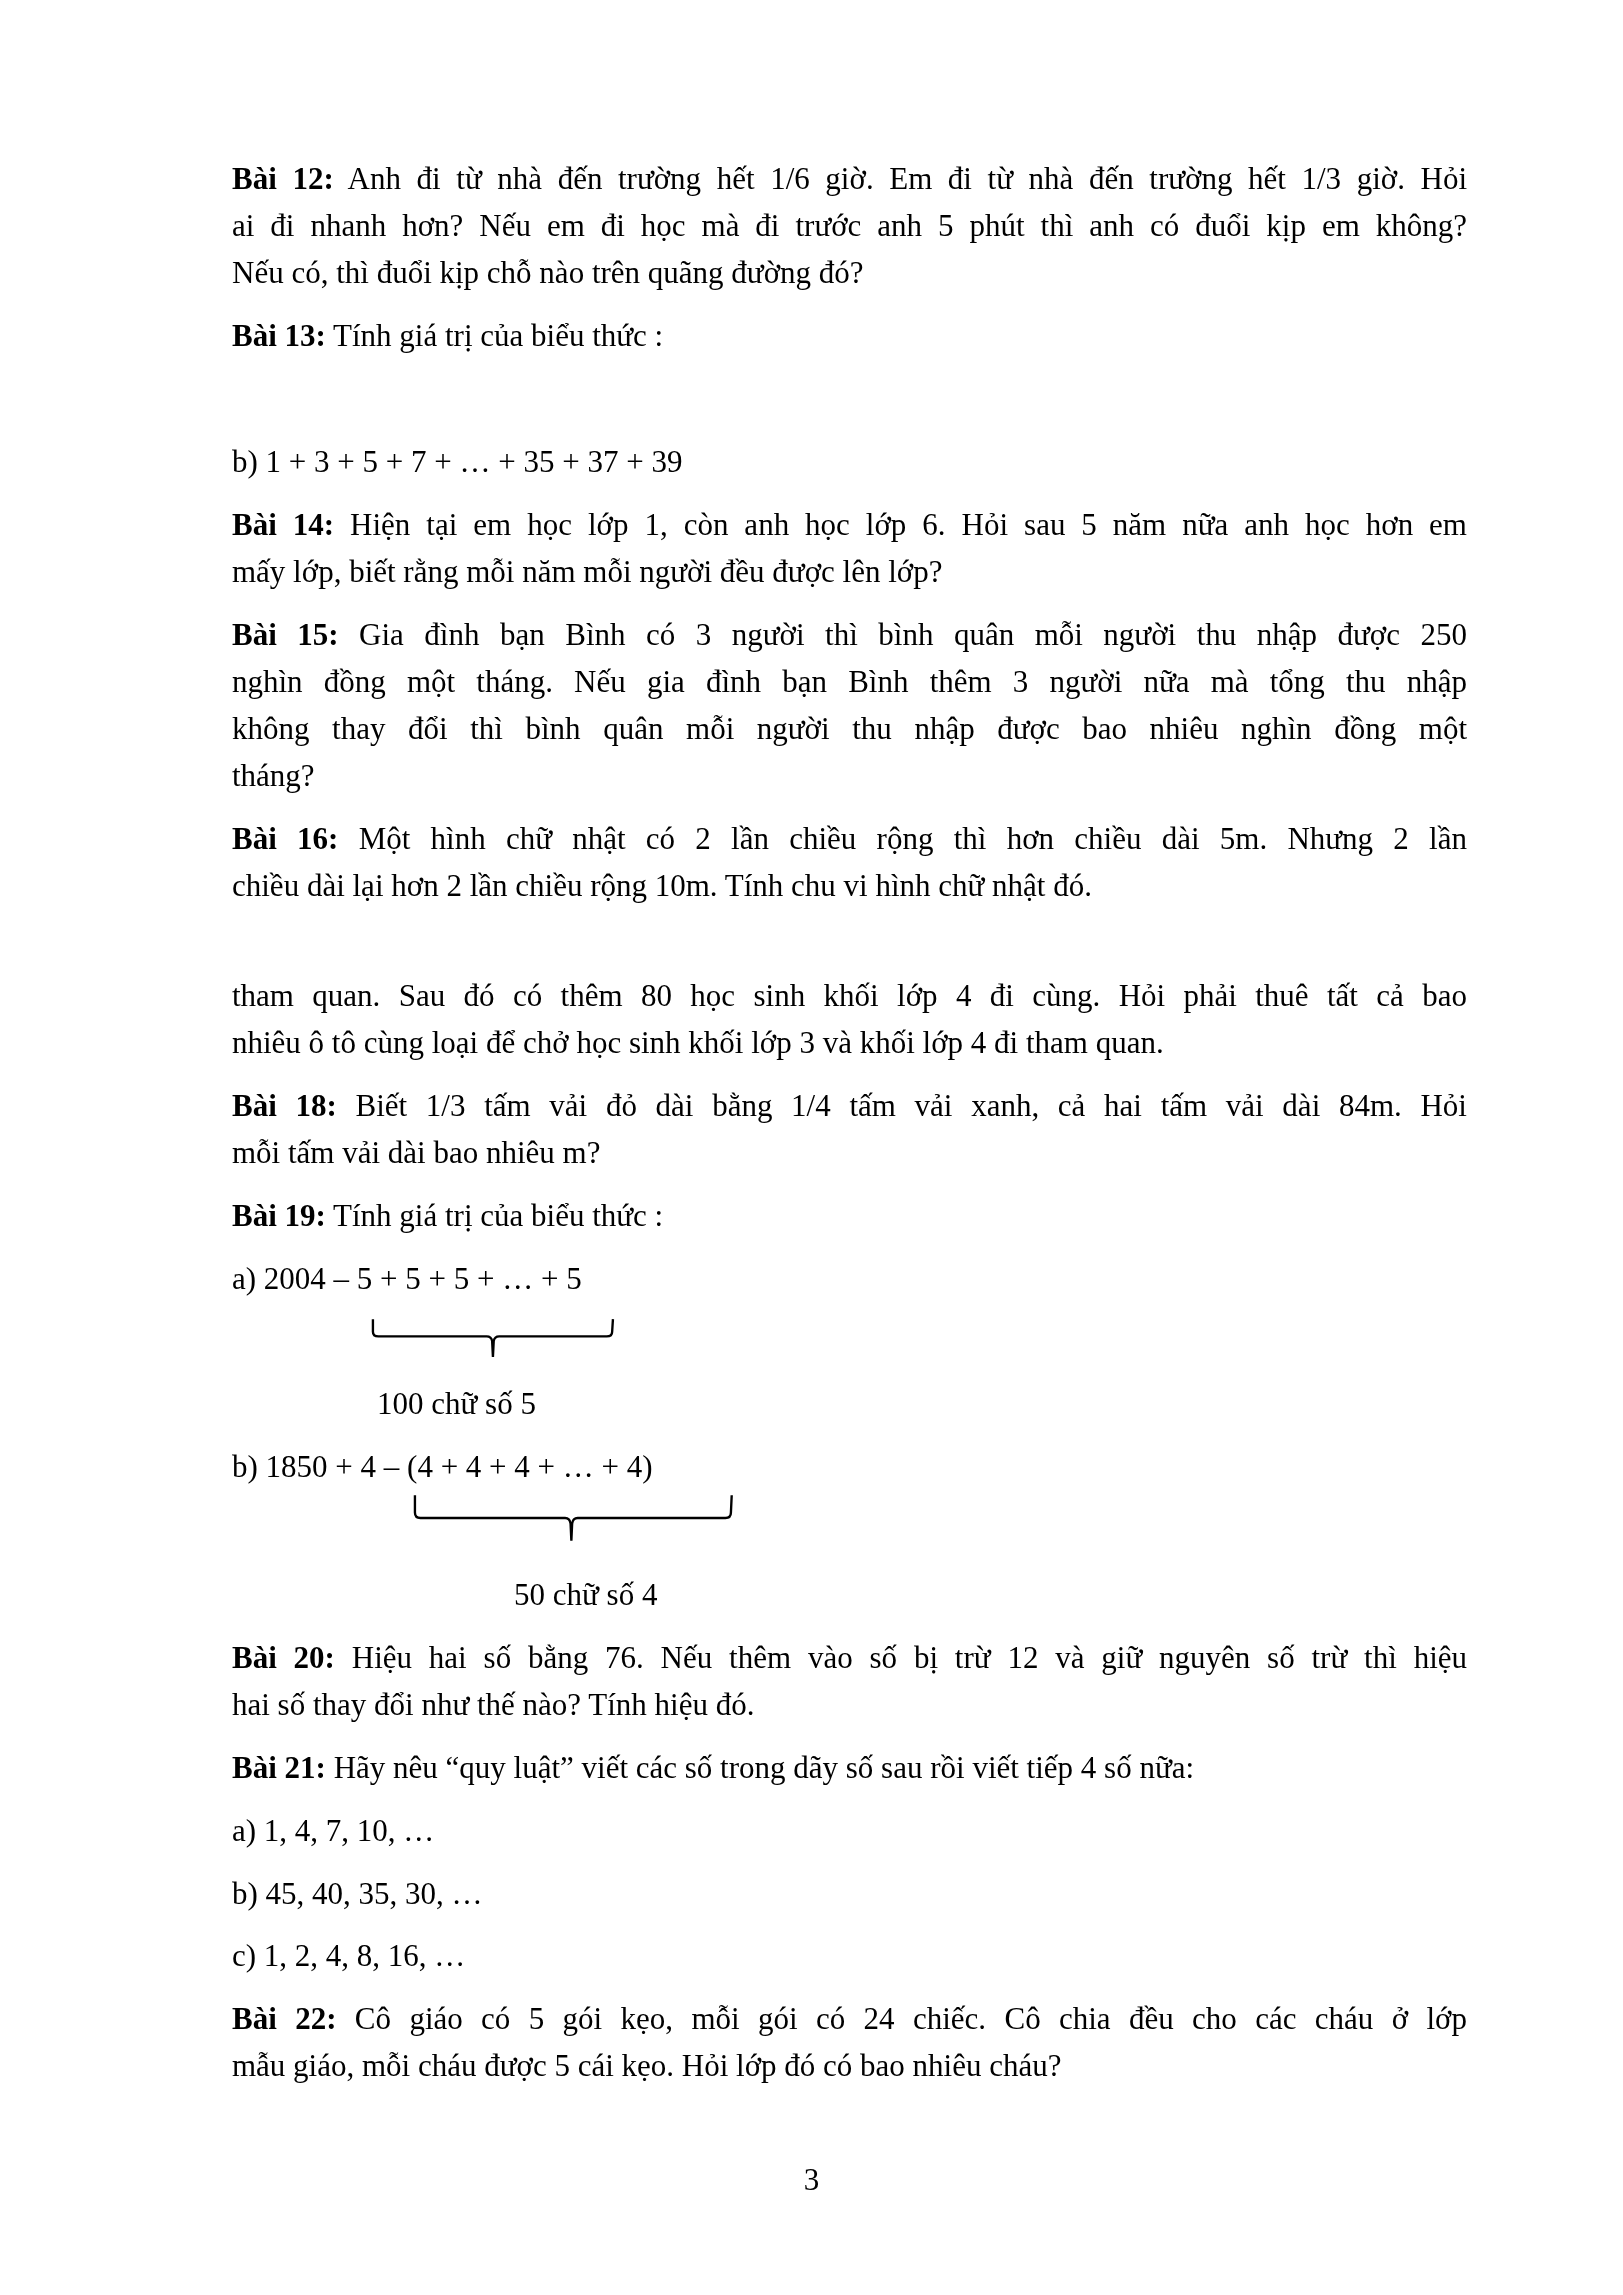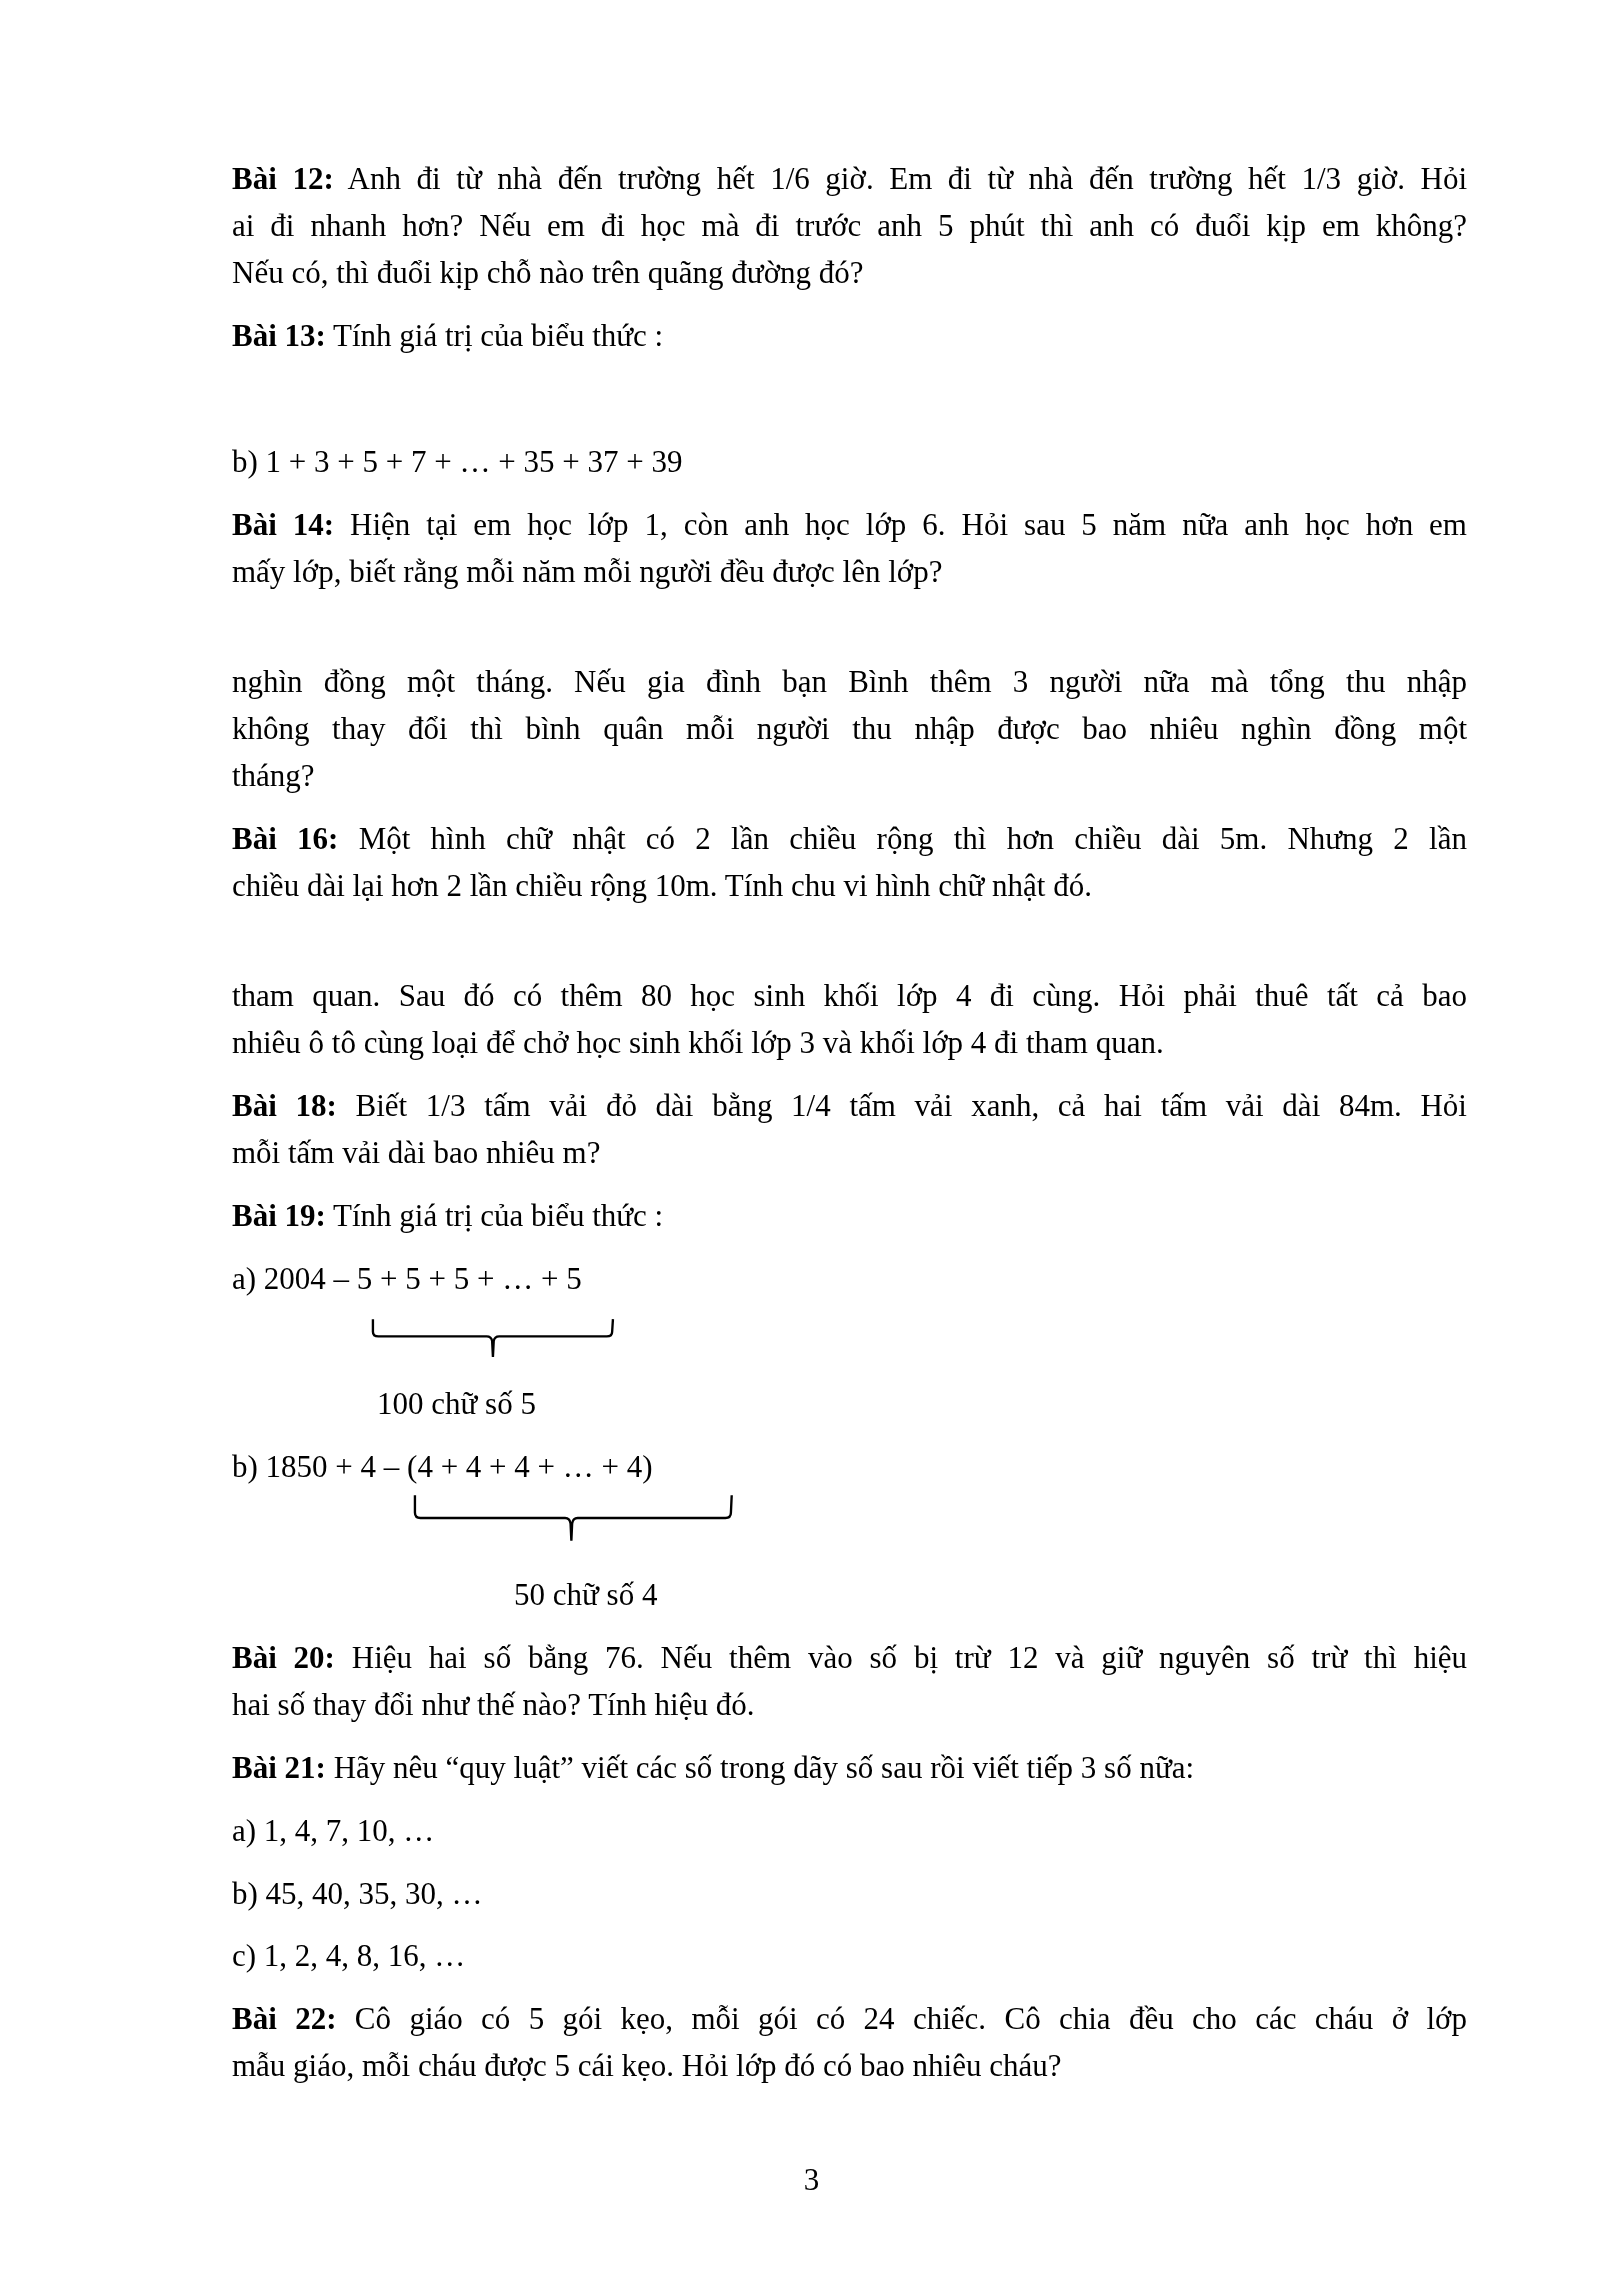--- a/index.html
+++ b/index.html
@@ -32,20 +32,21 @@
   <div class="line justify" style="top:160px"><b>Bài 12:</b><span> Anh đi từ nhà đến trường hết 1/6 giờ. Em đi từ nhà đến trường hết 1/3 giờ. Hỏi</span></div>
   <div class="line justify" style="top:207px"><span>ai đi nhanh hơn? Nếu em đi học mà đi trước anh 5 phút thì anh có đuổi kịp em không?</span></div>
   <div class="line" style="top:254px"><span>Nếu có, thì đuổi kịp chỗ nào trên quãng đường đó?</span></div>
 
   <div class="line" style="top:317px"><b>Bài 13:</b><span> Tính giá trị của biểu thức :</span></div>
   <div class="line" style="top:443px">b) 1 + 3 + 5 + 7 + … + 35 + 37 + 39</div>
 
   <div class="line justify" style="top:506px"><b>Bài 14:</b><span> Hiện tại em học lớp 1, còn anh học lớp 6. Hỏi sau 5 năm nữa anh học hơn em</span></div>
   <div class="line" style="top:553px">mấy lớp, biết rằng mỗi năm mỗi người đều được lên lớp?</div>
 
+  <div class="line justify" style="top:616px"><b>Bài 15:</b><span> Gia đình bạn Bình có 3 người thì bình quân mỗi người thu nhập được 250</span></div>
   <div class="line justify" style="top:663px">nghìn đồng một tháng. Nếu gia đình bạn Bình thêm 3 người nữa mà tổng thu nhập</div>
   <div class="line" style="top:757px">tháng?</div>
   <div class="line justify" style="top:710px">không thay đổi thì bình quân mỗi người thu nhập được bao nhiêu nghìn đồng một</div>
 
   <div class="line justify" style="top:820px"><b>Bài 16:</b><span> Một hình chữ nhật có 2 lần chiều rộng thì hơn chiều dài 5m. Nhưng 2 lần</span></div>
   <div class="line" style="top:867px">chiều dài lại hơn 2 lần chiều rộng 10m. Tính chu vi hình chữ nhật đó.</div>
 
   <div class="line justify" style="top:977px">tham quan. Sau đó có thêm 80 học sinh khối lớp 4 đi cùng. Hỏi phải thuê tất cả bao</div>
   <div class="line" style="top:1024px">nhiêu ô tô cùng loại để chở học sinh khối lớp 3 và khối lớp 4 đi tham quan.</div>
 
@@ -63,21 +64,21 @@
   <div class="line" style="top:1448px">b) 1850 + 4 – (4 + 4 + 4 + … + 4)</div>
 
   <svg class="brace" style="left:411px; top:1492px" width="327" height="52" viewBox="0 0 416 66">
     <path d="M5 4 L5 26 Q5 33 12 33 L196 33 Q202 33 203 40 L204 62 L205 40 Q206 33 212 33 L400 33 Q407 33 407 26 L408 4"></path>
   </svg>
   <div class="line" style="top:1576px; left:514px; width:auto">50 chữ số 4</div>
 
   <div class="line justify" style="top:1639px"><b>Bài 20:</b><span> Hiệu hai số bằng 76. Nếu thêm vào số bị trừ 12 và giữ nguyên số trừ thì hiệu</span></div>
   <div class="line" style="top:1686px">hai số thay đổi như thế nào? Tính hiệu đó.</div>
 
-  <div class="line" style="top:1749px"><b>Bài 21:</b><span> Hãy nêu “quy luật” viết các số trong dãy số sau rồi viết tiếp 3 số nữa:</span></div>
+  <div class="line" style="top:1749px"><b>Bài 21:</b><span> Hãy nêu “quy luật” viết các số trong dãy số sau rồi viết tiếp 4 số nữa:</span></div>
   <div class="line" style="top:1812px">a) 1, 4, 7, 10, …</div>
   <div class="line" style="top:1875px">b) 45, 40, 35, 30, …</div>
   <div class="line" style="top:1937px">c) 1, 2, 4, 8, 16, …</div>
 
   <div class="line justify" style="top:2000px"><b>Bài 22:</b><span> Cô giáo có 5 gói kẹo, mỗi gói có 24 chiếc. Cô chia đều cho các cháu ở lớp</span></div>
   <div class="line" style="top:2047px">mẫu giáo, mỗi cháu được 5 cái kẹo. Hỏi lớp đó có bao nhiêu cháu?</div>
 
   <div class="pagenum" style="top:2161px">3</div>
 </div>
 

